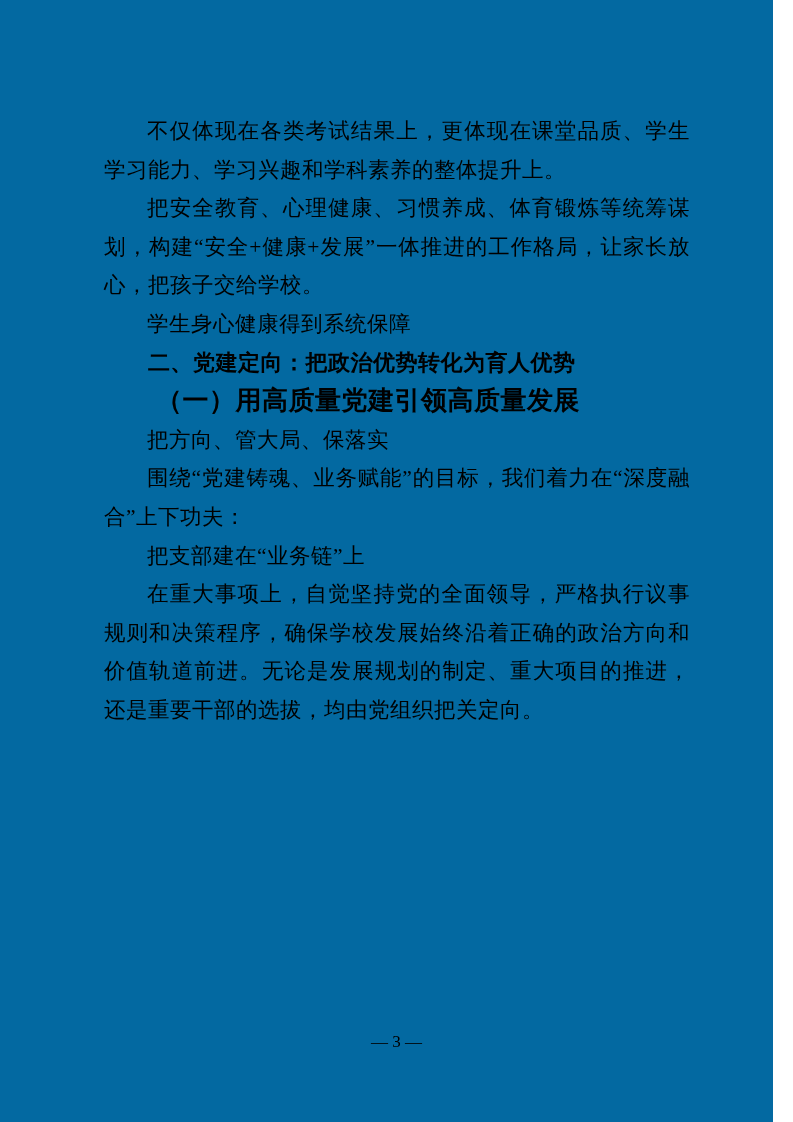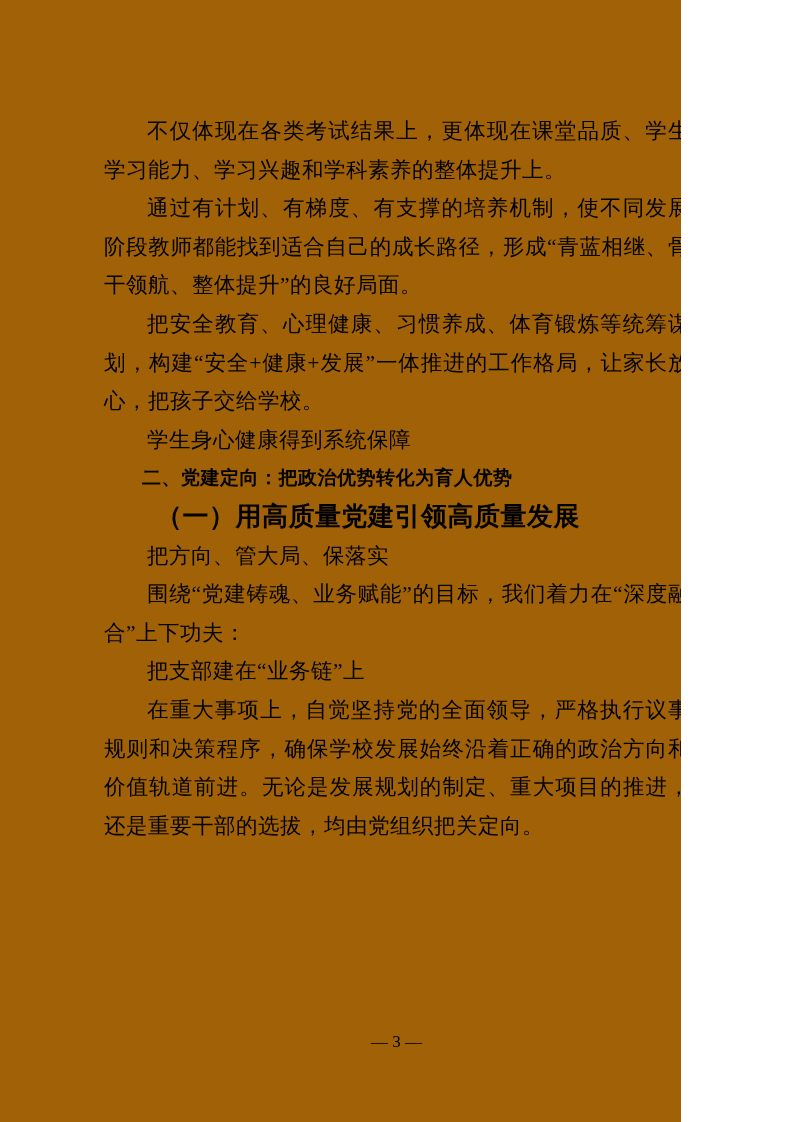--- a/index.html
+++ b/index.html
@@ -2,23 +2,23 @@
 <html><head>
 <meta charset="utf-8">
 <style>
   html, body {
     margin: 0;
     padding: 0;
     background: #ffffff;
   }
   .page {
     position: relative;
-    width: 681px;
+    width: 773px;
     height: 1122px;
-    background: #a16207;
+    background: #0369a1;
     overflow: hidden;
     font-family: "Liberation Serif", "DejaVu Serif", serif;
     color: #000000;
   }
   .content {
     position: absolute;
     left: 104px;
     top: 112px;
     width: 586px;
     font-size: 21.5px;
@@ -27,21 +27,21 @@
     letter-spacing: 0.5px;
   }
   .content p {
     margin: 0;
     padding: 0;
     text-indent: 2em;
   }
   .heading-1 {
     font-family: "Liberation Sans", "DejaVu Sans", sans-serif;
     font-weight: bold;
-    font-size: 19px;
+    font-size: 22px;
   }
   .heading-2 {
     font-weight: bold;
     font-size: 26px;
   }
   .footer {
     position: absolute;
     left: 0;
     width: 793px;
     top: 1032px;
@@ -51,21 +51,20 @@
     font-family: "Liberation Serif", "DejaVu Serif", serif;
   }
 </style>
 </head>
 <body>
 
 <div class="page">
 
   <div class="content">
     <p>不仅体现在各类考试结果上，更体现在课堂品质、学生学习能力、学习兴趣和学科素养的整体提升上。</p>
-    <p>通过有计划、有梯度、有支撑的培养机制，使不同发展阶段教师都能找到适合自己的成长路径，形成“青蓝相继、骨干领航、整体提升”的良好局面。</p>
     <p>把安全教育、心理健康、习惯养成、体育锻炼等统筹谋划，构建“安全+健康+发展”一体推进的工作格局，让家长放心，把孩子交给学校。</p>
     <p>学生身心健康得到系统保障</p>
     <p class="heading-1">二、党建定向：把政治优势转化为育人优势</p>
     <p class="heading-2">（一）用高质量党建引领高质量发展</p>
     <p>把方向、管大局、保落实</p>
     <p>围绕“党建铸魂、业务赋能”的目标，我们着力在“深度融合”上下功夫：</p>
     <p>把支部建在“业务链”上</p>
     <p>在重大事项上，自觉坚持党的全面领导，严格执行议事规则和决策程序，确保学校发展始终沿着正确的政治方向和价值轨道前进。无论是发展规划的制定、重大项目的推进，还是重要干部的选拔，均由党组织把关定向。</p>
   </div>
 

